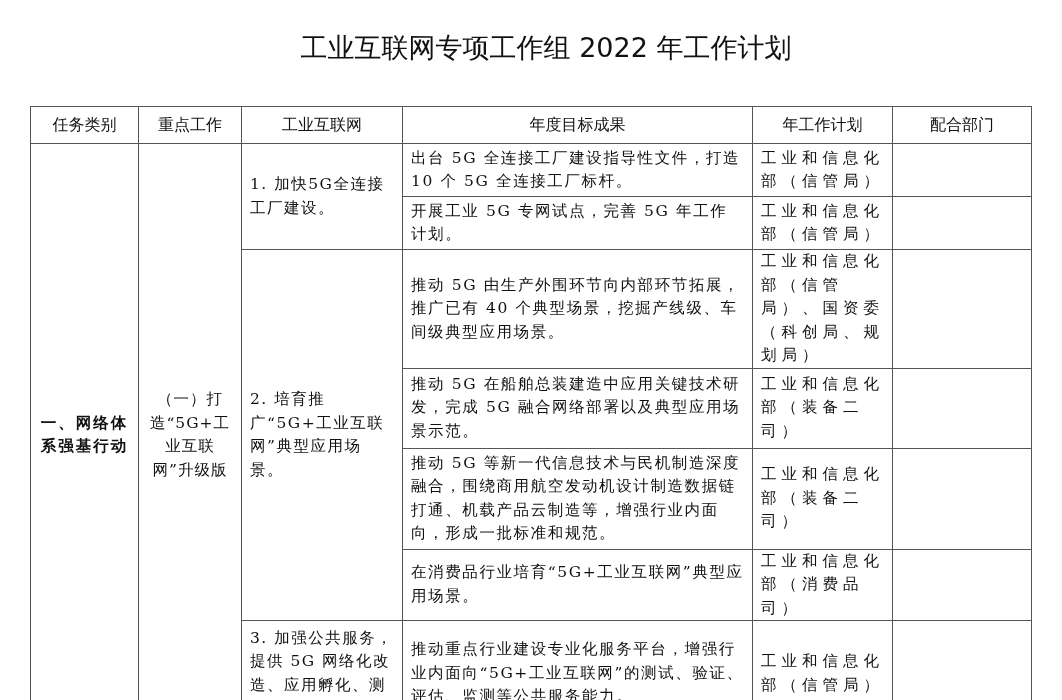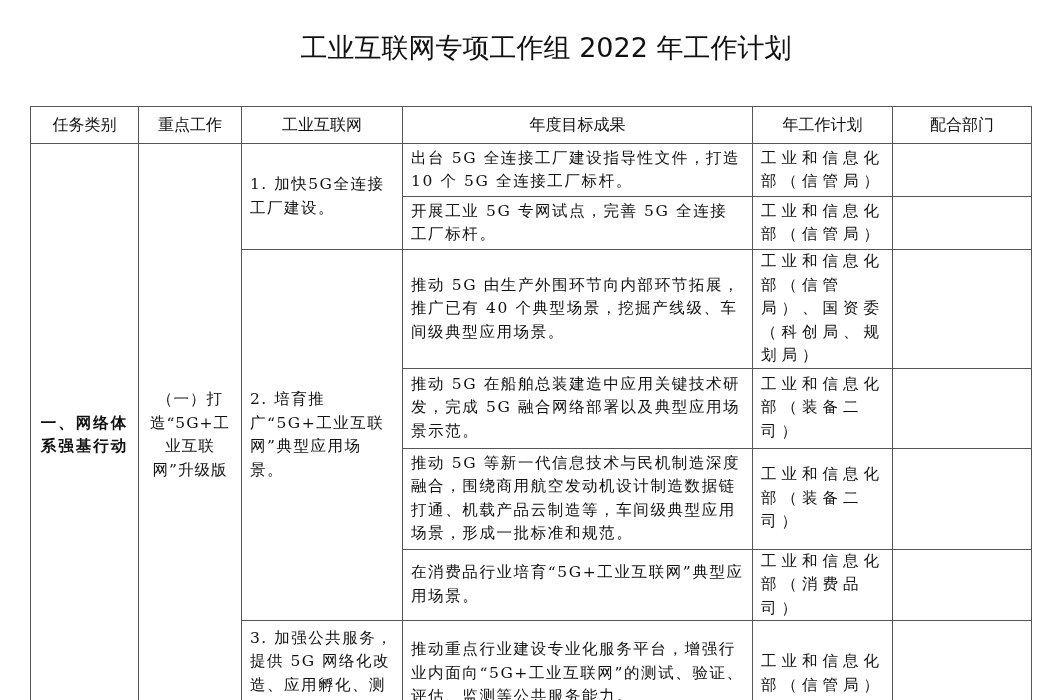--- a/index.html
+++ b/index.html
@@ -103,40 +103,40 @@
     <tr style="height:53px">
       <td class="cat" rowspan="8">一、网络体系强基行动</td>
       <td class="key" rowspan="8">（一）打造“5G+工业互联网”升级版</td>
       <td class="measure" rowspan="2">1. 加快5G全连接工厂建设。</td>
       <td class="goal">出台 5G 全连接工厂建设指导性文件，打造 10 个 5G 全连接工厂标杆。</td>
       <td class="lead">工业和信息化部（信管局）</td>
       <td class="coop"></td>
     </tr>
 
     <tr style="height:53px">
-      <td class="goal">开展工业 5G 专网试点，完善 5G 全连接工厂标杆。</td>
+      <td class="goal">开展工业 5G 专网试点，完善 5G 年工作计划。</td>
       <td class="lead">工业和信息化部（信管局）</td>
       <td class="coop"></td>
     </tr>
 
     <tr style="height:95px">
       <td class="measure" rowspan="4">2. 培育推广“5G+工业互联网”典型应用场景。</td>
       <td class="goal">推动 5G 由生产外围环节向内部环节拓展，推广已有 40 个典型场景，挖掘产线级、车间级典型应用场景。</td>
       <td class="lead">工业和信息化部（信管局）、国资委（科创局、规划局）</td>
       <td class="coop"></td>
     </tr>
 
     <tr style="height:80px">
       <td class="goal">推动 5G 在船舶总装建造中应用关键技术研发，完成 5G 融合网络部署以及典型应用场景示范。</td>
       <td class="lead">工业和信息化部（装备二司）</td>
       <td class="coop"></td>
     </tr>
 
     <tr style="height:101px">
-      <td class="goal">推动 5G 等新一代信息技术与民机制造深度融合，围绕商用航空发动机设计制造数据链打通、机载产品云制造等，车间级典型应用场景，形成一批标准和规范。</td>
+      <td class="goal">推动 5G 等新一代信息技术与民机制造深度融合，围绕商用航空发动机设计制造数据链打通、机载产品云制造等，增强行业内面向，形成一批标准和规范。</td>
       <td class="lead">工业和信息化部（装备二司）</td>
       <td class="coop"></td>
     </tr>
 
     <tr style="height:55px">
       <td class="goal">在消费品行业培育“5G+工业互联网”典型应用场景。</td>
       <td class="lead">工业和信息化部（消费品司）</td>
       <td class="coop"></td>
     </tr>
 

